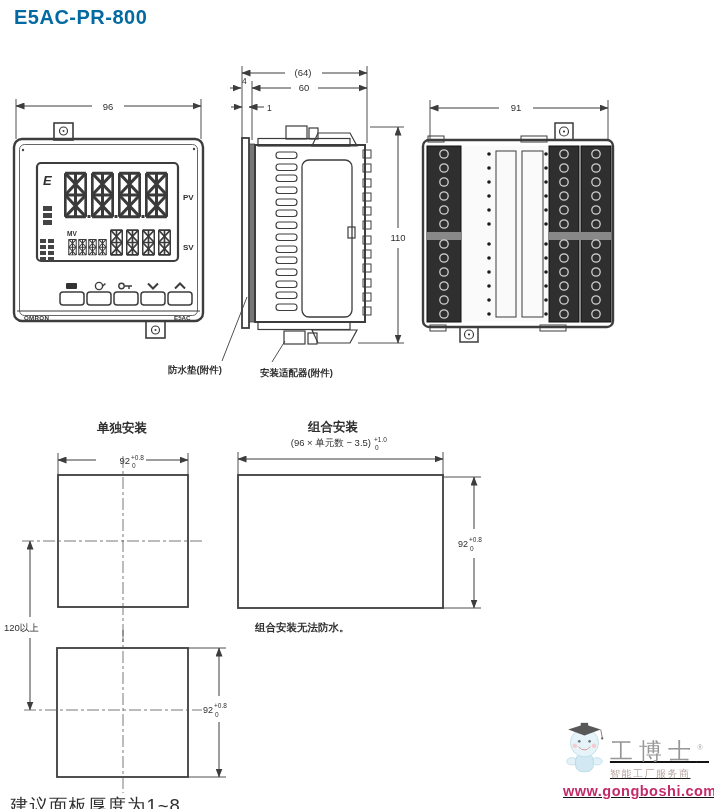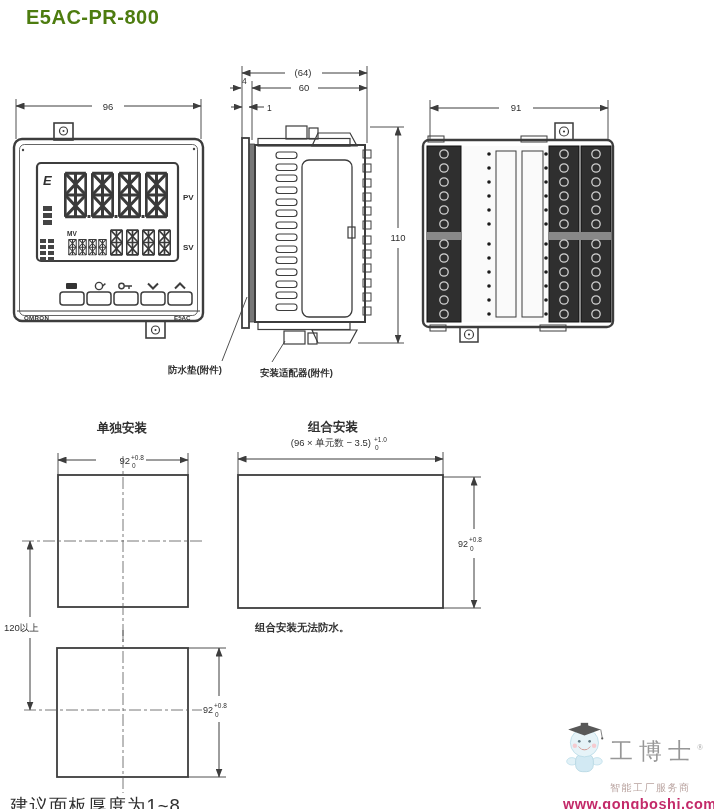--- a/index.html
+++ b/index.html
@@ -1,31 +1,31 @@
 <!DOCTYPE html>
 <html><head>
 <meta charset="utf-8">
 <style>
   html,body{margin:0;padding:0;background:#fff;width:714px;height:809px;overflow:hidden;}
   #page{position:relative;width:714px;height:809px;background:#fff;font-family:"Liberation Sans",sans-serif;}
-  #title{position:absolute;left:14px;top:6px;font-size:20px;font-weight:bold;color:#4d7c0f;letter-spacing:.5px;margin-left:12px;}
+  #title{position:absolute;left:14px;top:6px;font-size:20px;font-weight:bold;color:#0369a1;letter-spacing:.5px;}
   svg text{font-family:"Liberation Sans",sans-serif;fill:#2f2f2f;}
   .ln{stroke:#3d3d3d;fill:none;}
   .thin{stroke-width:1;}
   .dimtxt{font-size:9.5px;}
   .dimsup{font-size:6.5px;}
   .lbl{font-size:9.5px;font-weight:600;}
   .hdr{font-size:12.5px;font-weight:600;}
   .cl{stroke:#555;stroke-width:.8;stroke-dasharray:12 3 3 3;fill:none;}
-  #wm{position:absolute;left:563px;top:714px;width:146px;height:90px;opacity:.92;}
+  #wm{position:absolute;left:563px;top:714px;width:146px;height:90px;opacity:.92;text-decoration:underline;}
   #wm .row{display:flex;align-items:flex-start;}
   #wm .txtcol{margin-left:4px;padding-top:22px;}
   #wm .nm{font-family:"Liberation Serif",serif;font-size:23px;color:#8f8f8f;letter-spacing:6px;white-space:nowrap;}
   #wm .reg{font-size:8px;color:#9f9f9f;vertical-align:super;}
-  #wm .tag{font-size:10px;color:#b39b97;letter-spacing:1.5px;margin-top:14px;}
+  #wm .tag{font-size:10px;color:#b39b97;letter-spacing:1.5px;margin-top:0;}
   #wm .url{font-size:14.5px;color:#be185d;letter-spacing:.5px;text-align:center;margin-top:1px;font-weight:600;}
 </style>
 </head>
 <body>
 
 <div id="page">
   <div id="title">E5AC-PR-800</div>
 
   <svg width="714" height="809" viewBox="0 0 714 809">
     <defs>

